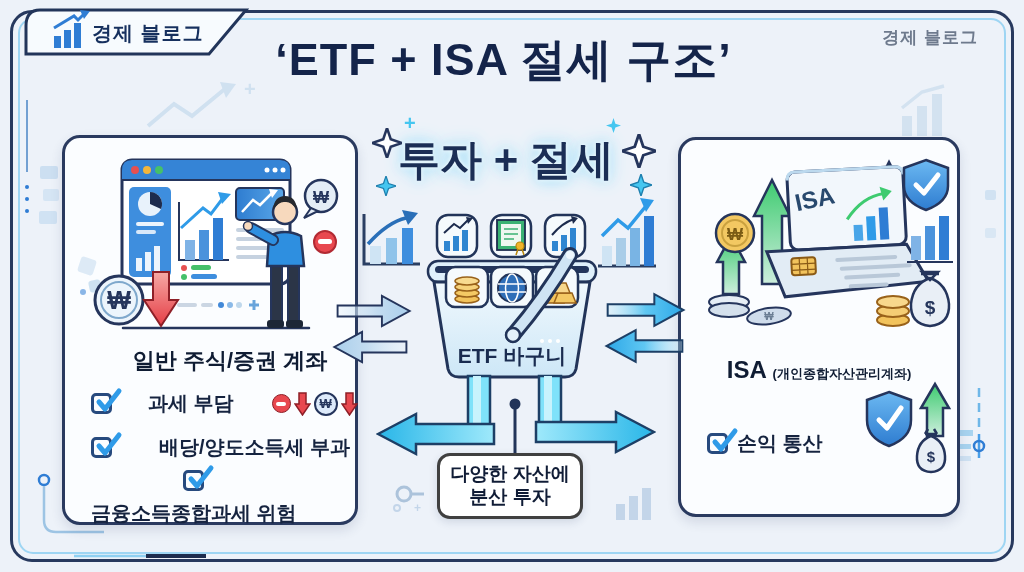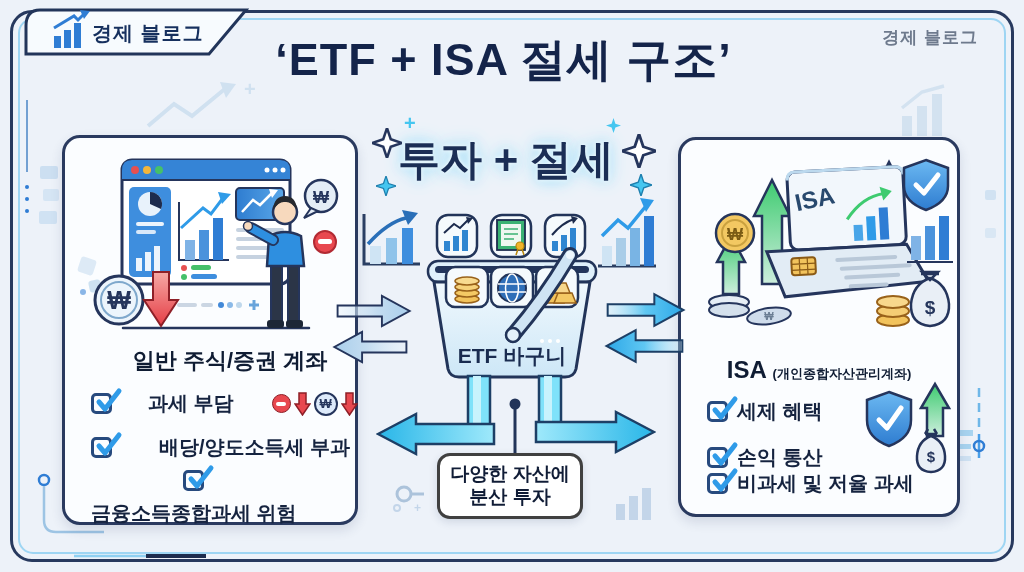--- a/index.html
+++ b/index.html
@@ -338,43 +338,27 @@
       <g>
         <path d="M243,136 L251,128 L235,128 Z M243,134 Q226,140 224,160 Q223,180 243,182 Q263,180 262,160 Q260,140 243,134 Z" fill="#e9eff6" stroke="#25355c" stroke-width="2.5"></path>
         <path d="M234,130 h18" stroke="#25355c" stroke-width="2.5"></path>
         <text x="243" y="170" text-anchor="middle" font-size="19" font-weight="800" fill="#25355c">$</text>
       </g>
     </svg>
     <div class="abs panel-heading h-right">
       <span>ISA</span>
       <span class="h-note">(개인종합자산관리계좌)</span>
     </div>
-    <div class="abs check-row" style="top:258px;">
-      <span class="checkbox">
-          <svg width="26" height="26" viewBox="0 0 26 26">
-            <polyline points="4,13 10,20 24,2" fill="none" stroke="#2f9be8" stroke-width="5" stroke-linecap="round" stroke-linejoin="round"></polyline>
-          </svg>
-        </span>
-      <span>세제 혜택</span>
-    </div>
-    <div class="abs check-row" style="top:304px;">
+    <div class="abs check-row" style="top:290px;">
       <span class="checkbox">
           <svg width="26" height="26" viewBox="0 0 26 26">
             <polyline points="4,13 10,20 24,2" fill="none" stroke="#2f9be8" stroke-width="5" stroke-linecap="round" stroke-linejoin="round"></polyline>
           </svg>
         </span>
       <span>손익 통산</span>
-    </div>
-    <div class="abs check-row" style="top:330px;">
-      <span class="checkbox">
-          <svg width="26" height="26" viewBox="0 0 26 26">
-            <polyline points="4,13 10,20 24,2" fill="none" stroke="#2f9be8" stroke-width="5" stroke-linecap="round" stroke-linejoin="round"></polyline>
-          </svg>
-        </span>
-      <span>비과세 및 저율 과세</span>
     </div>
     <svg class="abs" style="left:182px;top:238px;" width="92" height="96" viewBox="0 0 92 96">
       <defs>
           <linearGradient id="rgG2" x1="0" y1="0" x2="0" y2="1">
             <stop offset="0" stop-color="#3ecb70"></stop>
             <stop offset="1" stop-color="#cdeedd"></stop>
           </linearGradient>
       <linearGradient id="rgS2" x1="0" y1="0" x2="0" y2="1">
             <stop offset="0" stop-color="#6cb9f2"></stop>
             <stop offset="1" stop-color="#2e7cd0"></stop>

